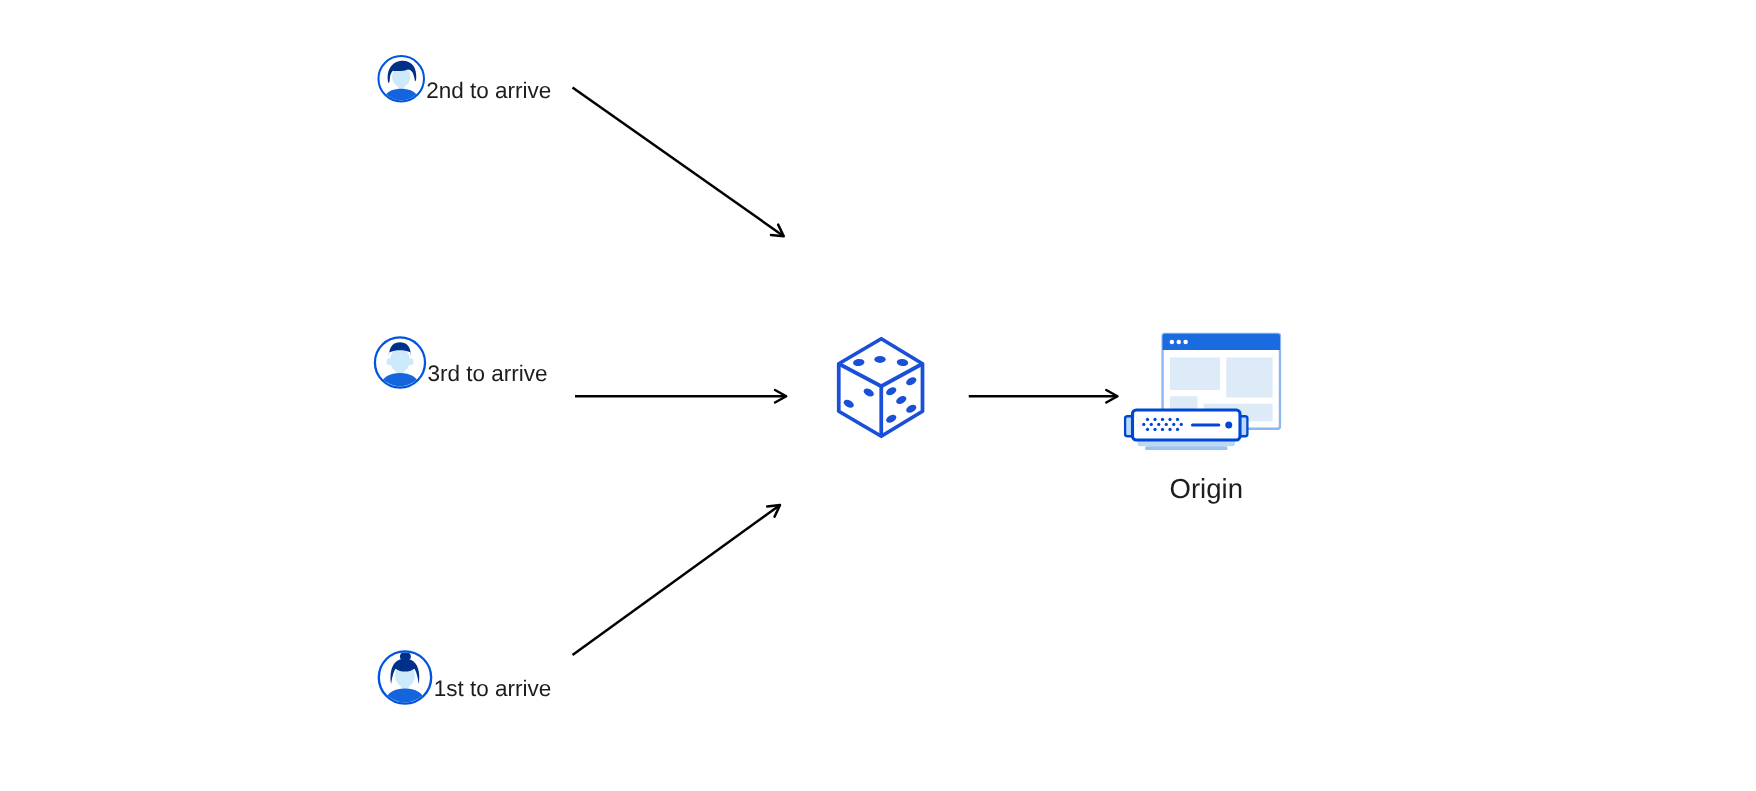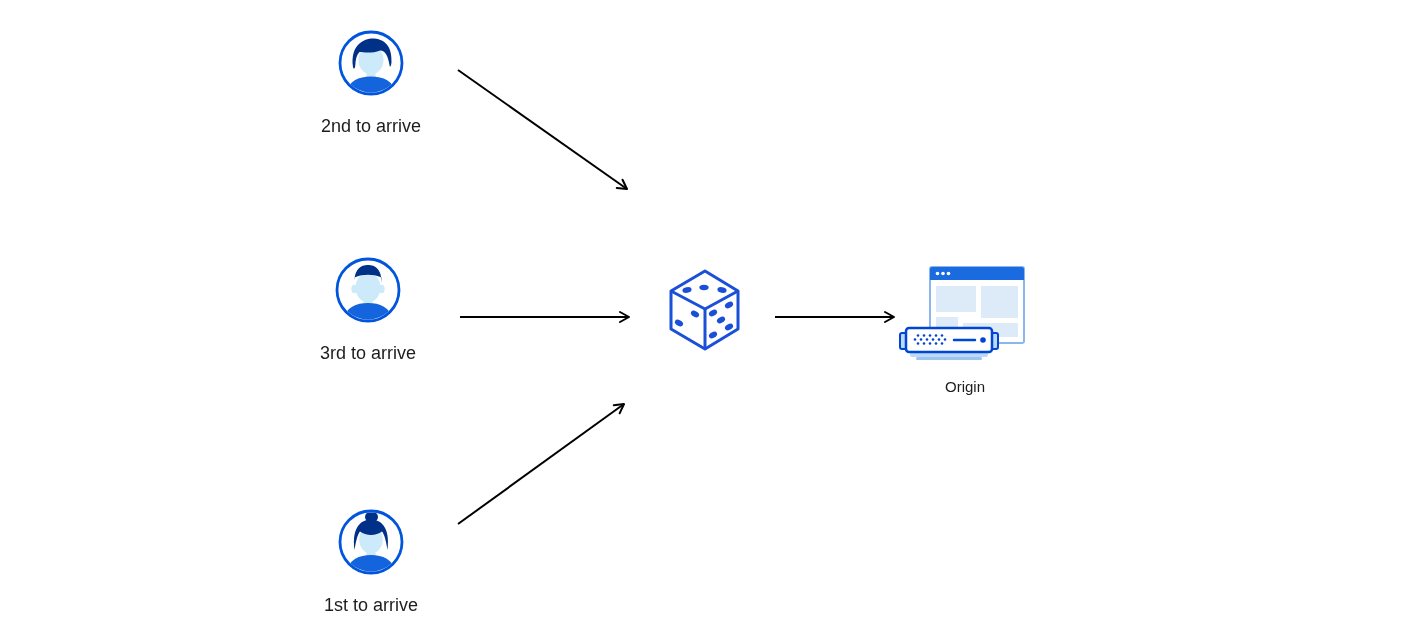--- a/index.html
+++ b/index.html
@@ -10,38 +10,38 @@
     background: #ffffff;
     overflow: hidden;
     font-family: "Liberation Sans", sans-serif;
   }
   .abs { position: absolute; }
   #arrow-layer { position: absolute; left: 0; top: 0; width: 1405px; height: 633px; }
   .node {
     position: absolute;
     width: 140px;
     display: flex;
-    flex-direction: column;
+    flex-direction: row;
     align-items: center;
   }
   .node-label {
     margin-top: 20px;
     font-size: 18px;
     line-height: 1.1;
     color: #1d1d1f;
     text-align: center;
     white-space: nowrap;
   }
   .origin-label {
     position: absolute;
     left: 905px;
     top: 378px;
     width: 120px;
     text-align: center;
-    font-size: 15px;
+    font-size: 22px;
     color: #1d1d1f;
     white-space: nowrap;
   }
 </style>
 </head>
 <body>
 
 <div id="canvas">
 
   <svg id="arrow-layer" viewBox="0 0 1405 633" xmlns="http://www.w3.org/2000/svg">

